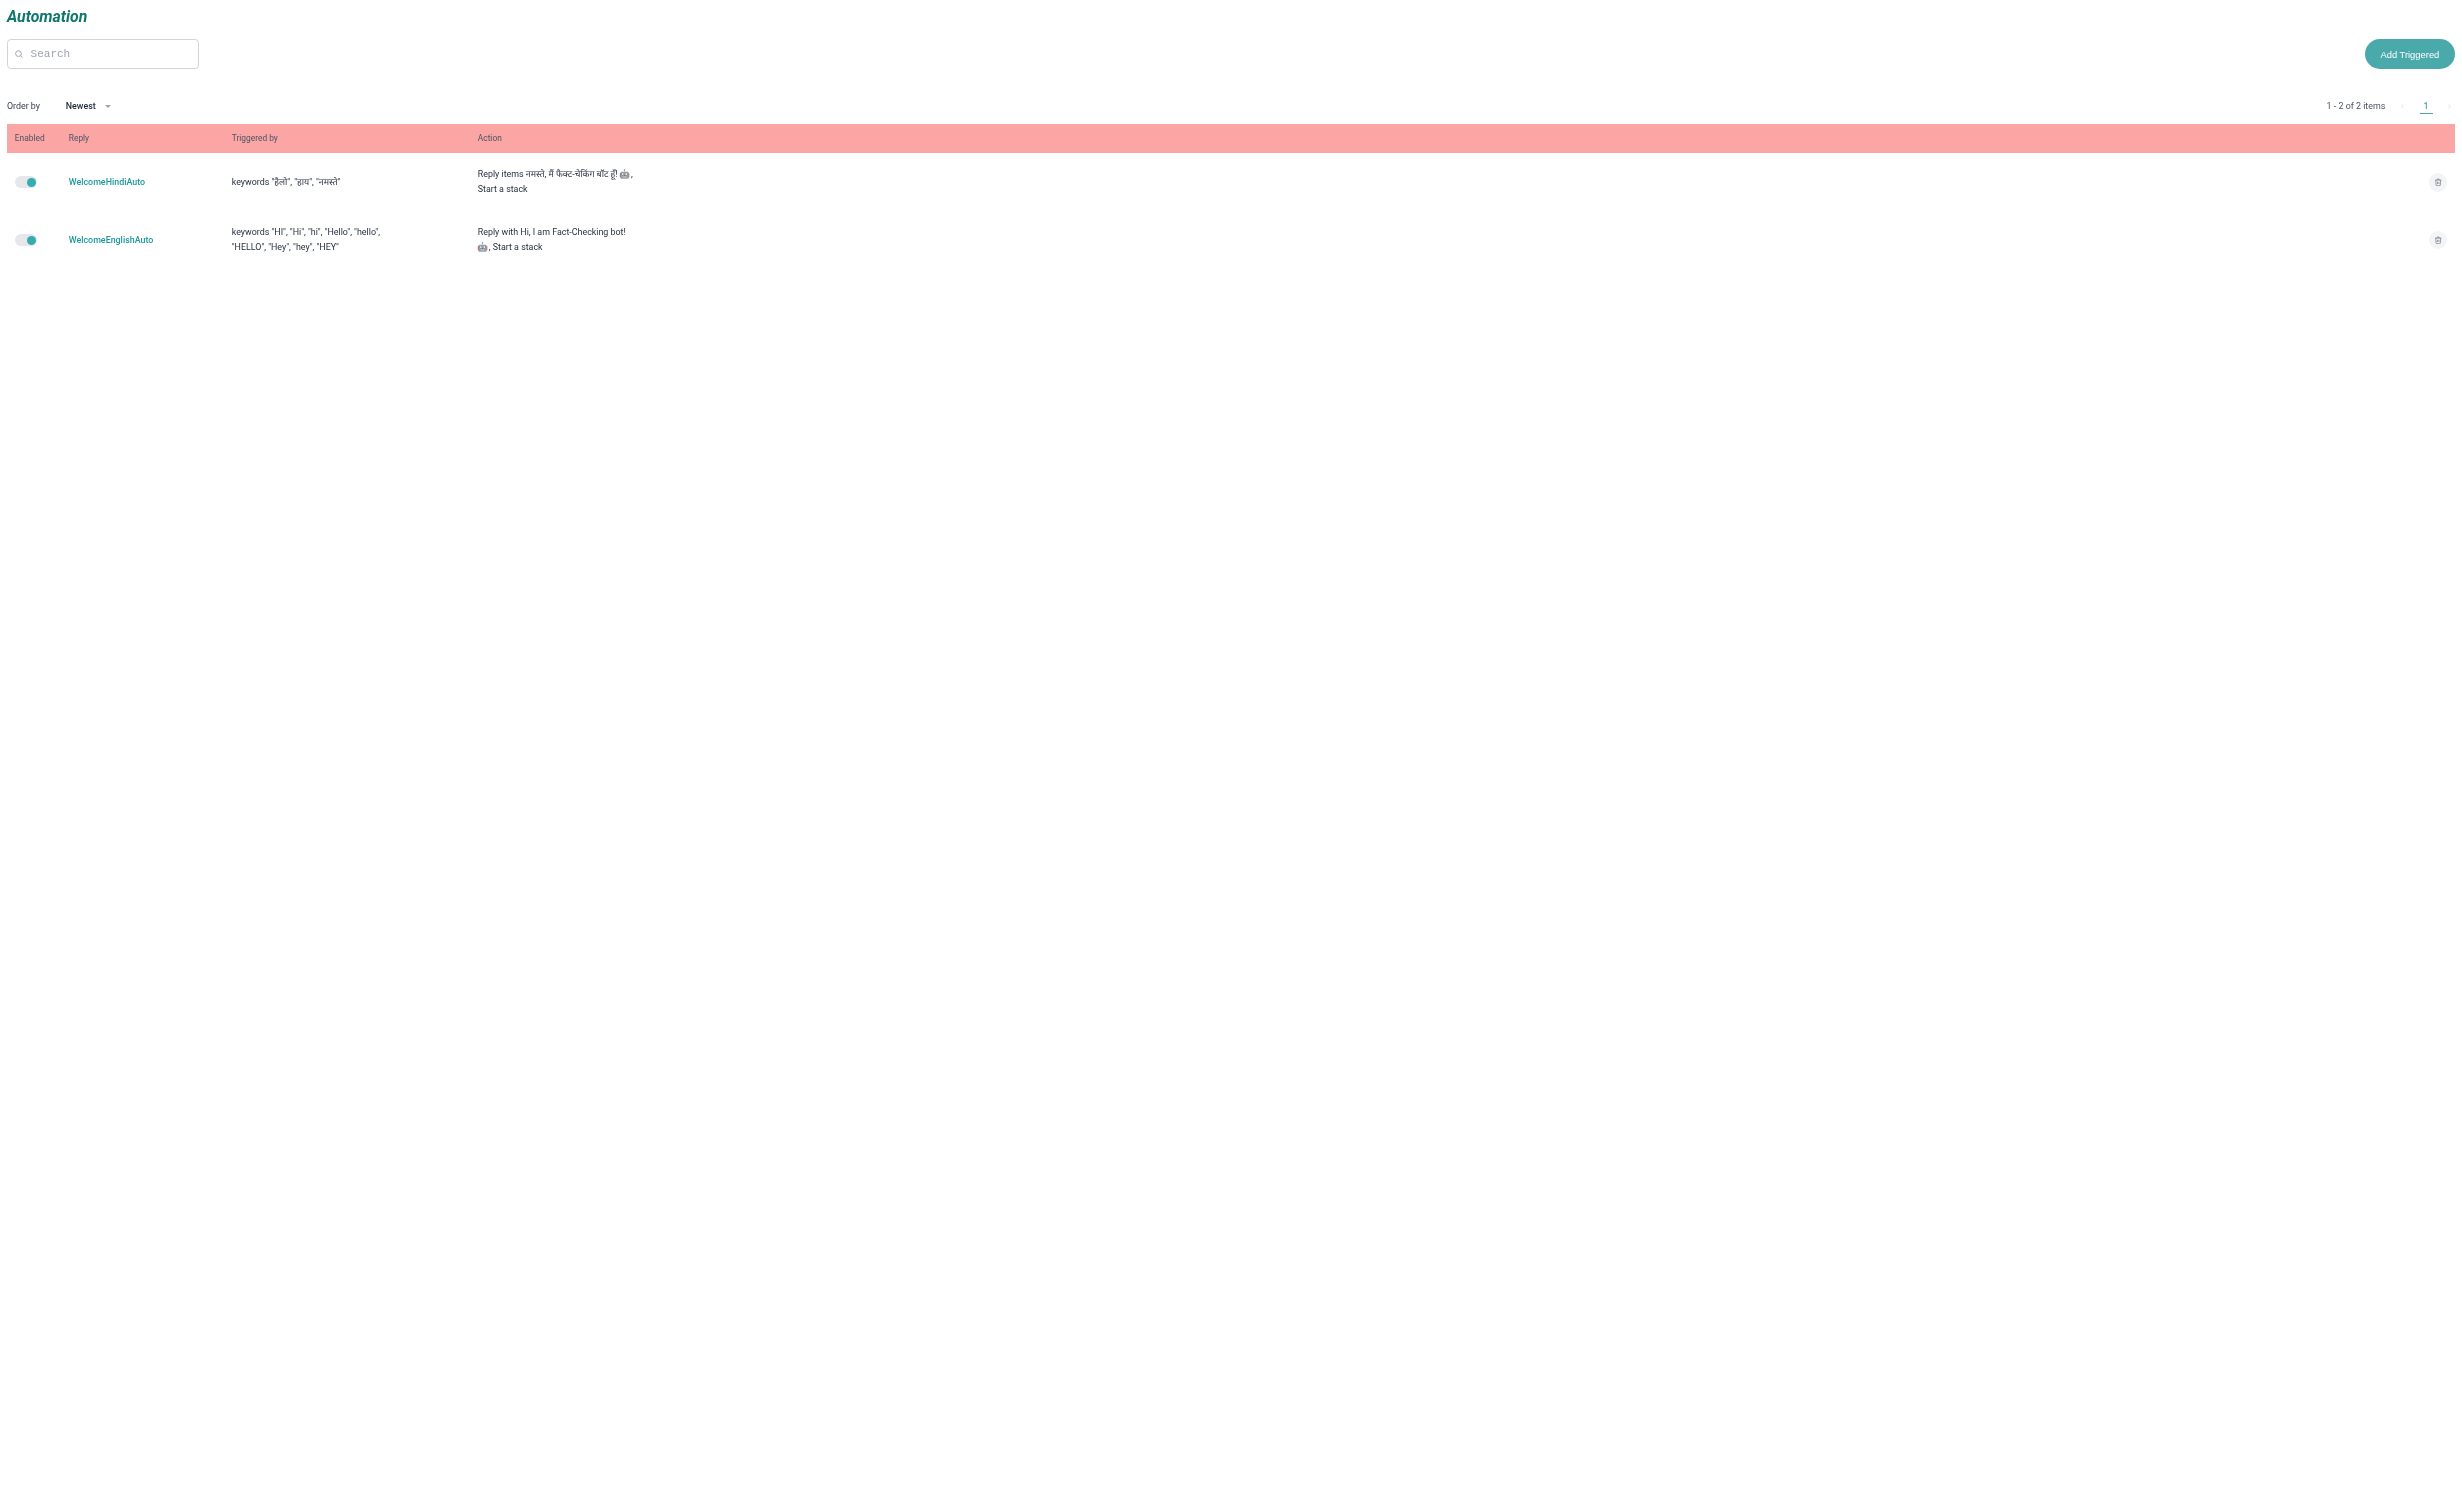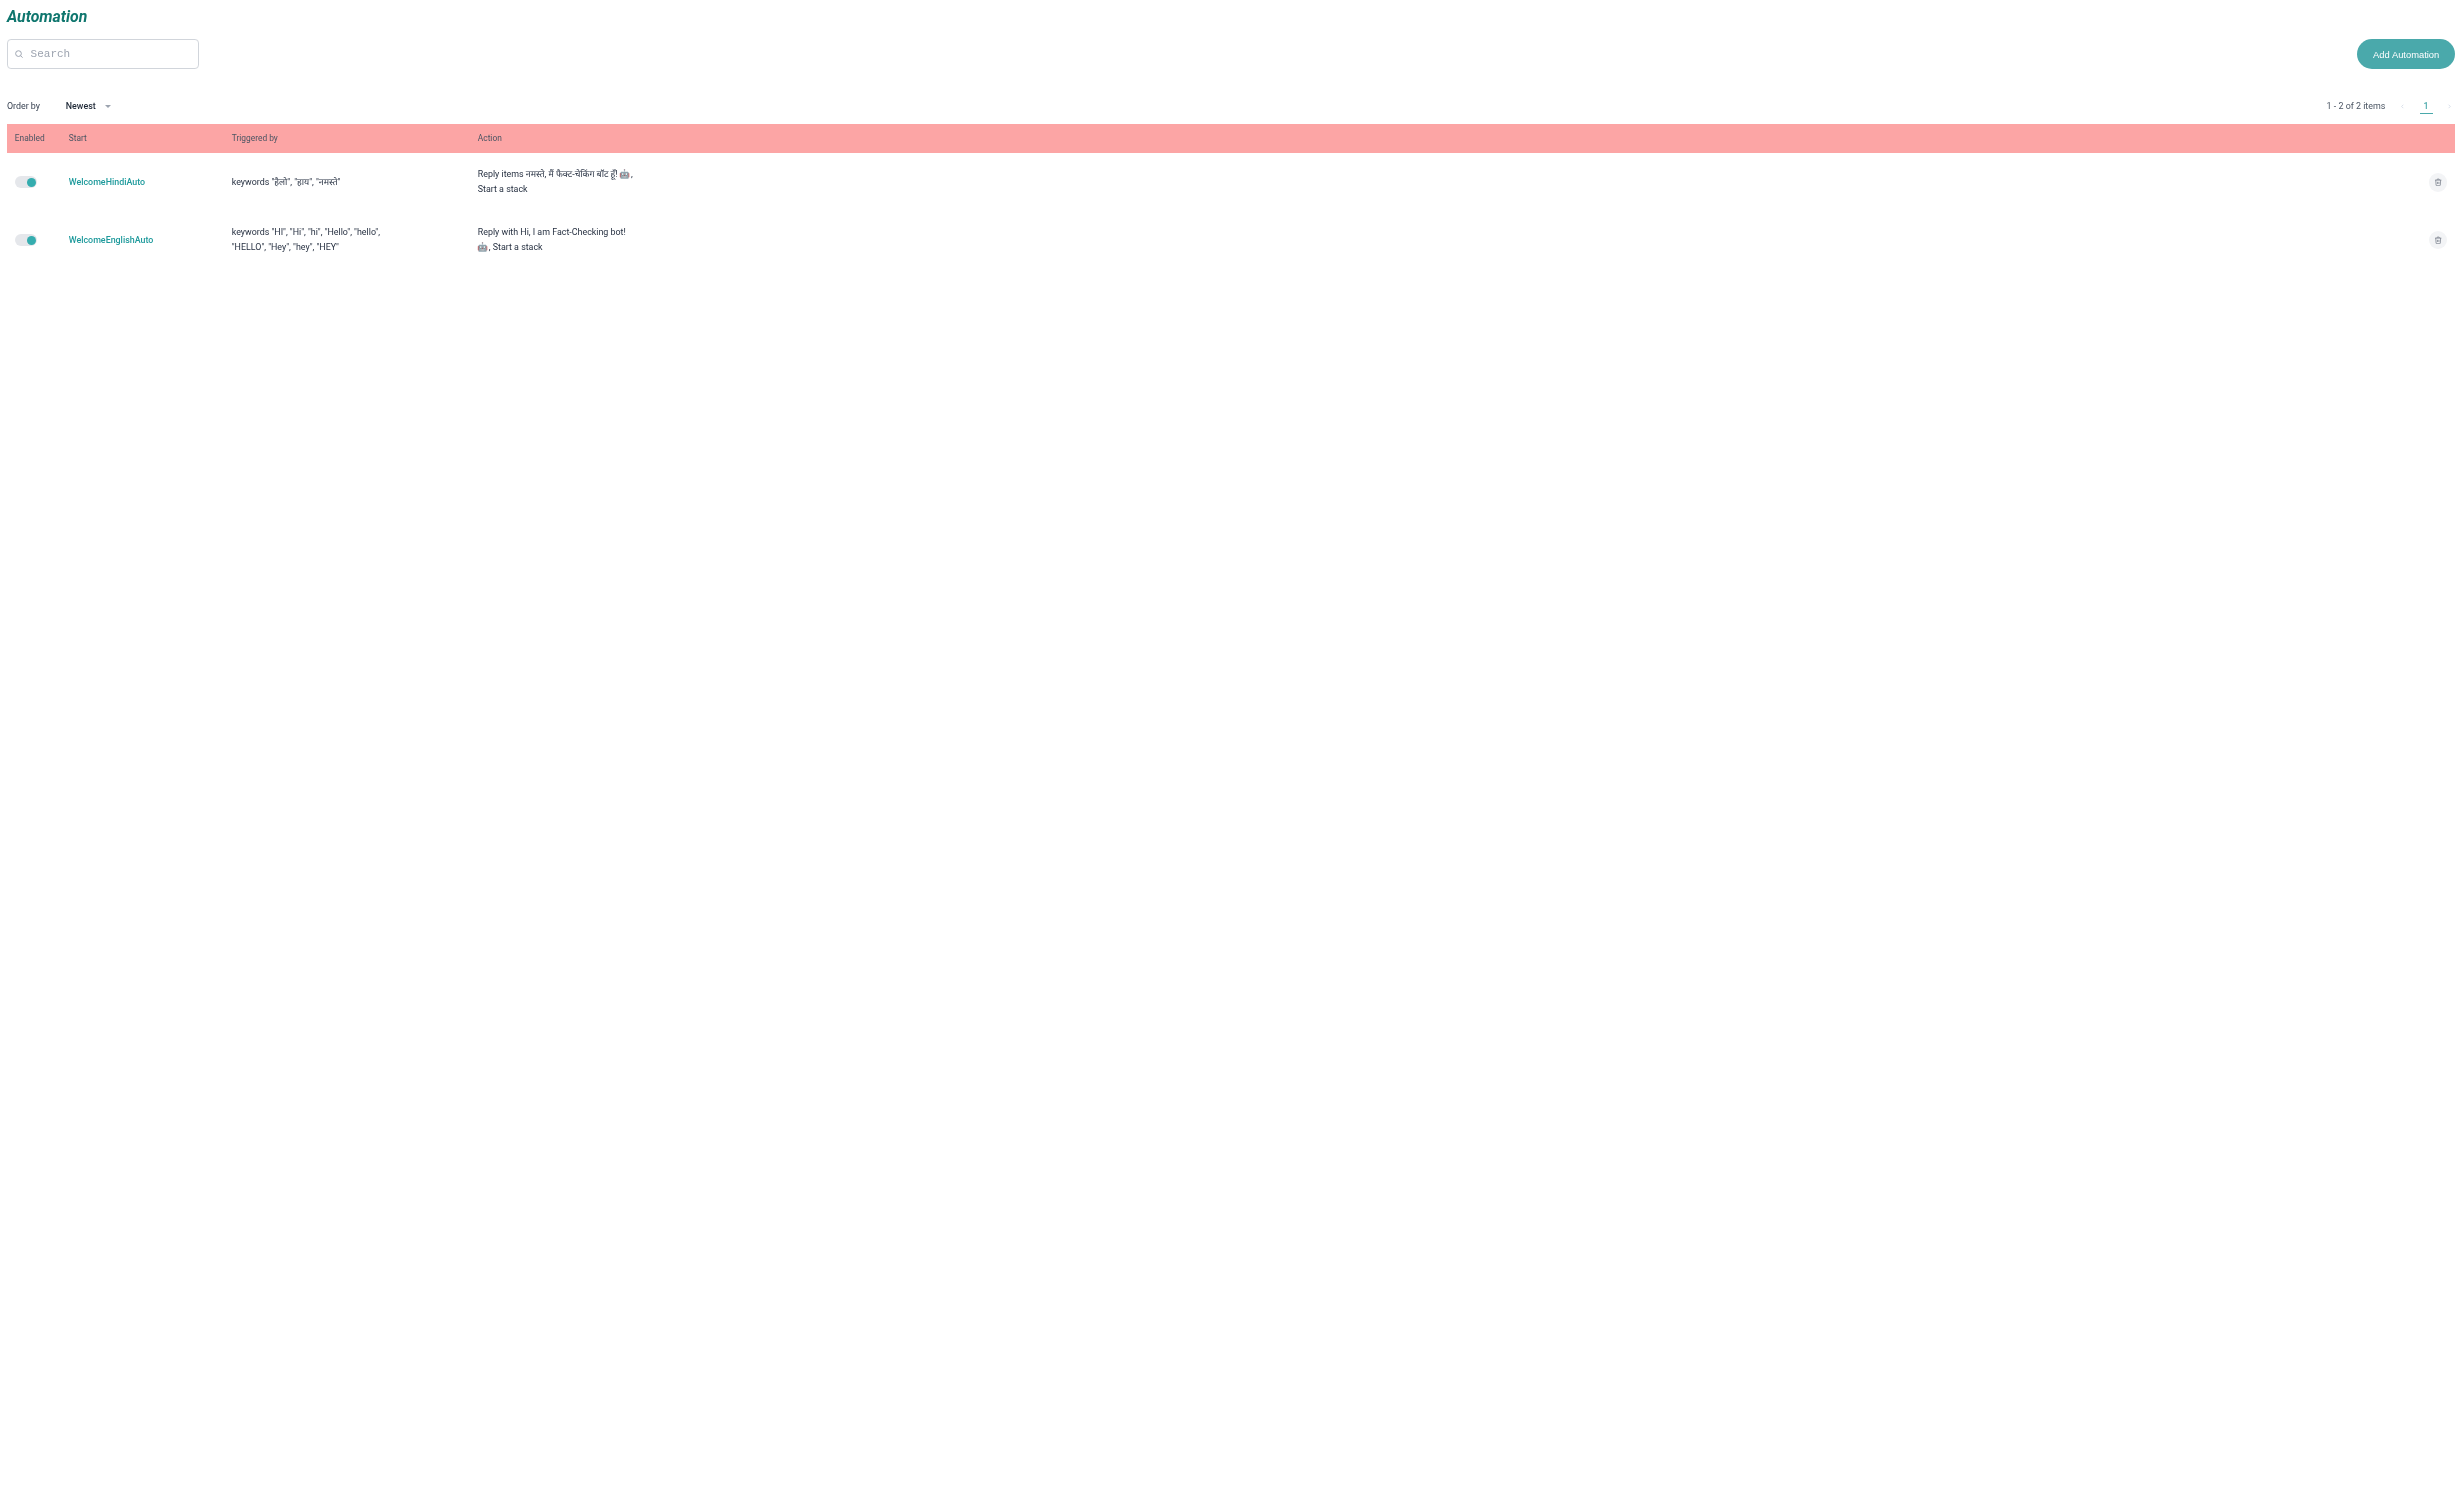--- a/index.html
+++ b/index.html
@@ -175,21 +175,21 @@
 <h1 class="page-title">Automation</h1>
 
 <div class="controls-row">
   <div class="search-wrap">
     <svg class="search-icon" viewBox="0 0 24 24" fill="none" stroke="currentColor" stroke-width="2.4">
       <circle cx="11" cy="11" r="7"></circle>
       <line x1="21" y1="21" x2="16.2" y2="16.2"></line>
     </svg>
     <input class="search-input" type="text" placeholder="Search" style="">
   </div>
-  <button class="add-btn">Add Automation</button>
+  <button class="add-btn">Add Triggered</button>
 </div>
 
 <div class="toolbar-row">
   <div class="order-wrap">
     <span class="order-label">Order by</span>
     <div class="order-select">
       <span>Newest</span>
       <span class="chevron-down-icon"></span>
     </div>
   </div>
@@ -206,21 +206,21 @@
           <polyline points="9 18 15 12 9 6"></polyline>
         </svg>
     </span>
   </div>
 </div>
 
 <table class="automation-table">
   <thead>
     <tr>
       <th class="col-enabled">Enabled</th>
-      <th class="col-name">Start</th>
+      <th class="col-name">Reply</th>
       <th class="col-trigger">Triggered by</th>
       <th class="col-action">Action</th>
       <th class="col-delete"></th>
     </tr>
   </thead>
   <tbody>
     <tr>
       <td class="col-enabled">
         <div class="toggle">
           <div class="toggle-knob"></div>

